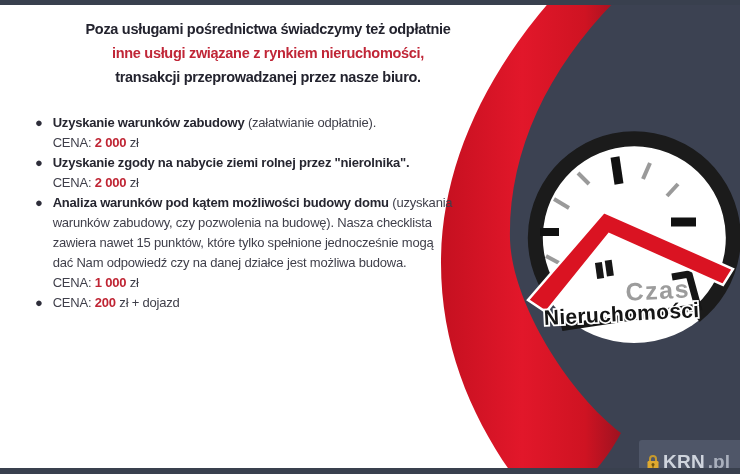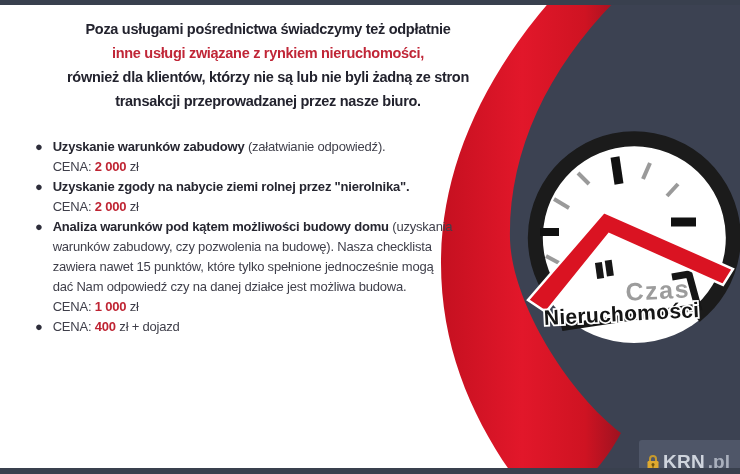--- a/index.html
+++ b/index.html
@@ -72,50 +72,49 @@
     </g>
   </svg>
 
   <div class="topbar"></div>
   <div class="bottombar"></div>
 
   <div class="content">
     <div class="intro">
       <p>Poza usługami pośrednictwa świadczymy też odpłatnie</p>
       <p class="accent">inne usługi związane z rynkiem nieruchomości,</p>
-      <p>również dla klientów, którzy nie są lub nie byli żadną ze stron</p>
       <p>transakcji przeprowadzanej przez nasze biuro.</p>
     </div>
 
     <ul class="services">
       <li>
         <span class="dot">●</span>
         <div class="svc">
-          <p class="desc"><b>Uzyskanie warunków zabudowy</b><span> (załatwianie odpowiedź).</span></p>
+          <p class="desc"><b>Uzyskanie warunków zabudowy</b><span> (załatwianie odpłatnie).</span></p>
           <p class="price-line"><span>CENA:</span> <span class="price">2 000</span> <span>zł</span></p>
         </div>
       </li>
       <li>
         <span class="dot">●</span>
         <div class="svc">
           <p class="desc"><b>Uzyskanie zgody na nabycie ziemi rolnej przez "nierolnika".</b><span></span></p>
           <p class="price-line"><span>CENA:</span> <span class="price">2 000</span> <span>zł</span></p>
         </div>
       </li>
       <li>
         <span class="dot">●</span>
         <div class="svc">
           <p class="desc"><b>Analiza warunków pod kątem możliwości budowy domu</b><span> (uzyskania warunków zabudowy, czy pozwolenia na budowę). Nasza checklista zawiera nawet 15 punktów, które tylko spełnione jednocześnie mogą dać Nam odpowiedź czy na danej działce jest możliwa budowa.</span></p>
           <p class="price-line"><span>CENA:</span> <span class="price">1 000</span> <span>zł</span></p>
         </div>
       </li>
       <li>
         <span class="dot">●</span>
         <div class="svc">
-          <p class="price-line"><span>CENA:</span> <span class="price">400</span> <span>zł + dojazd</span></p>
+          <p class="price-line"><span>CENA:</span> <span class="price">200</span> <span>zł + dojazd</span></p>
         </div>
       </li>
     </ul>
   </div>
 
   <div class="krn">
     <svg width="14" height="18" viewBox="0 0 14 18" aria-hidden="true">
       <path d="M 4 8.5 V 6 A 3 3 0 0 1 10 6 V 8.5" fill="none" stroke="#c79a2d" stroke-width="2"></path>
       <rect x="1.5" y="8" width="11" height="8.5" rx="1.2" fill="#dfa92f"></rect>
       <circle cx="7" cy="11.5" r="1.5" fill="#6e5512"></circle>

